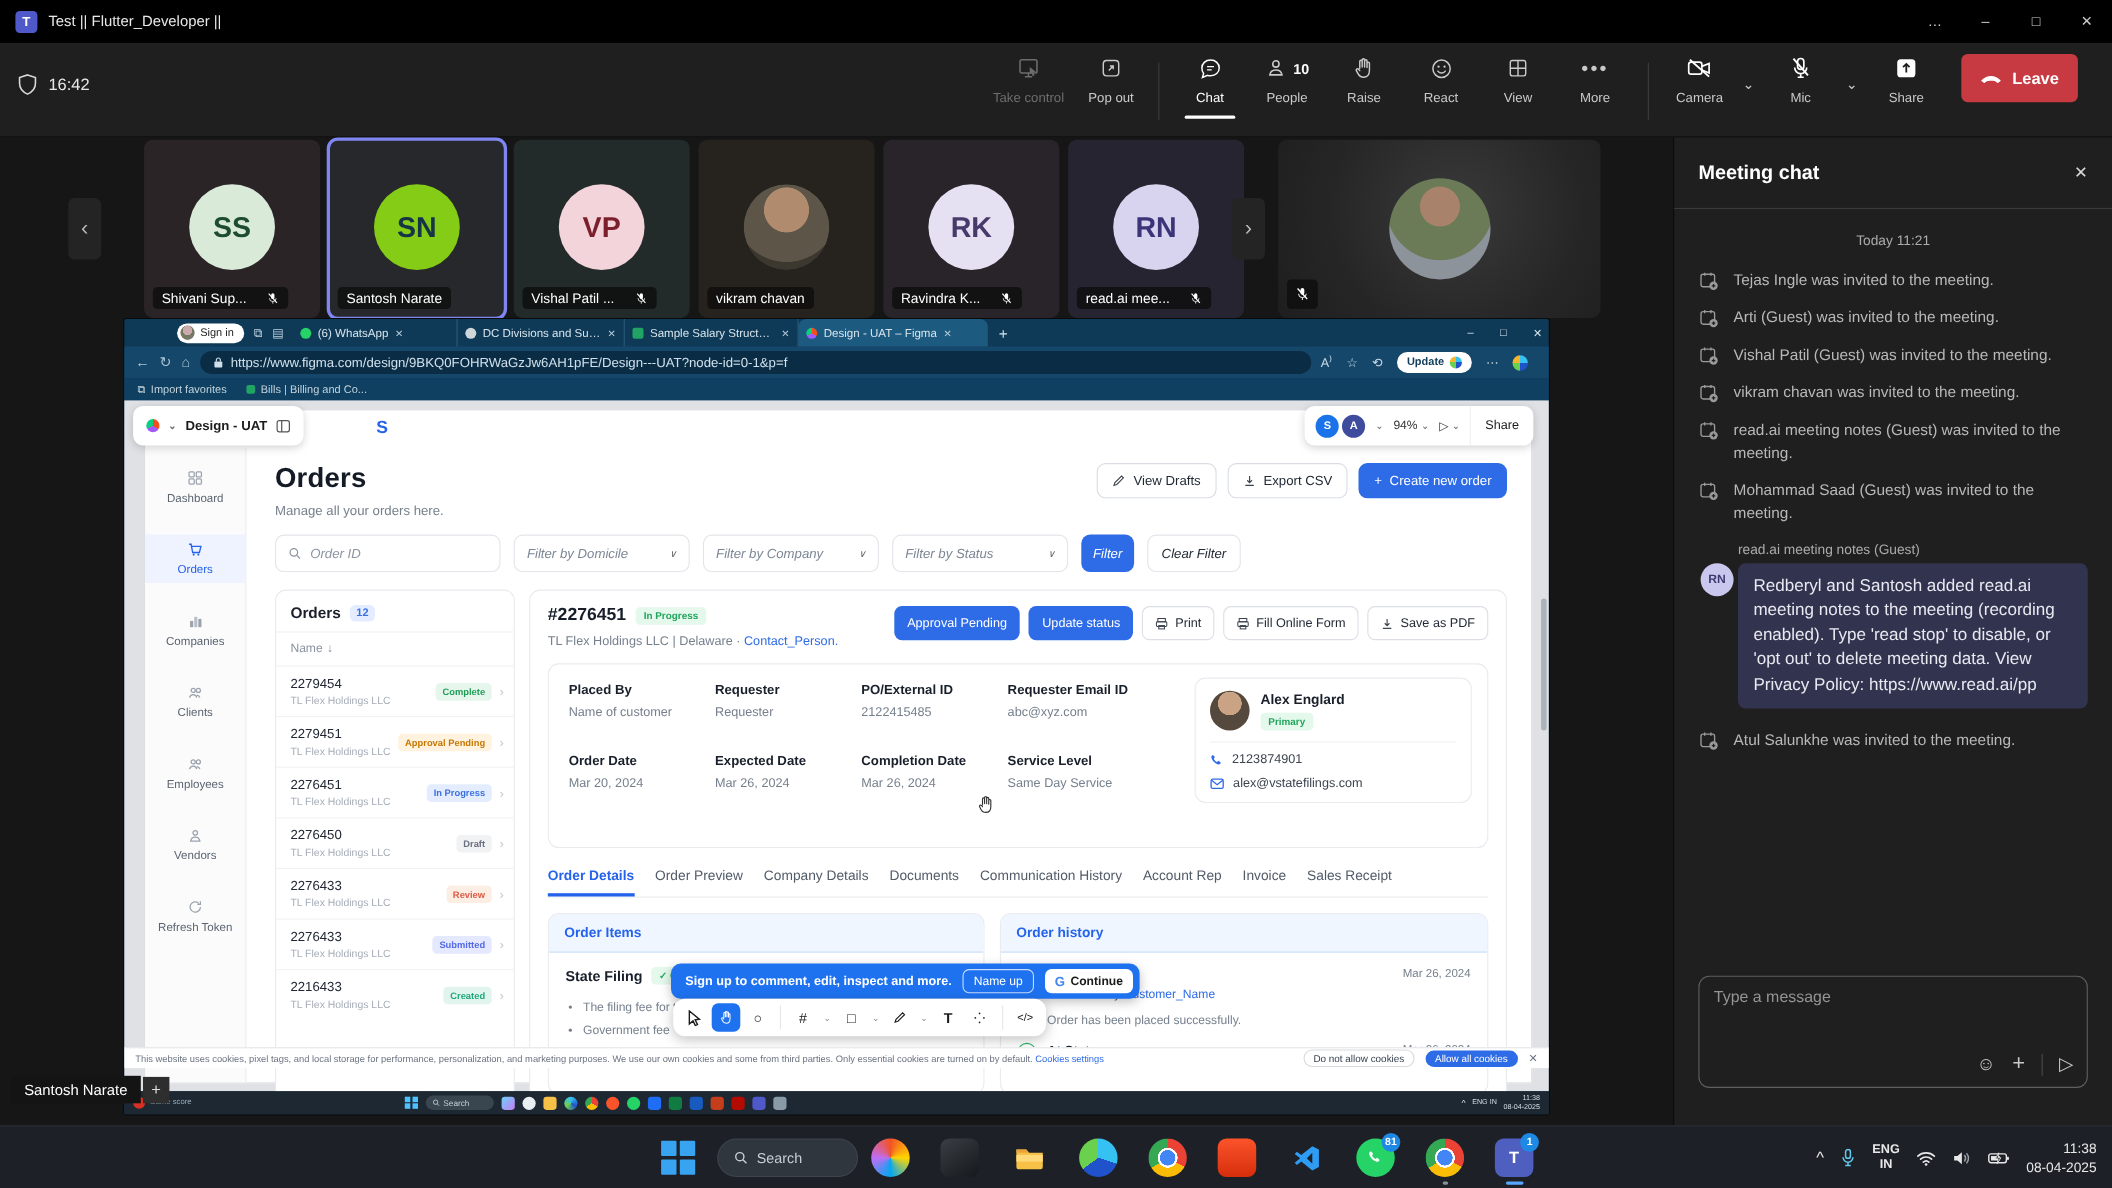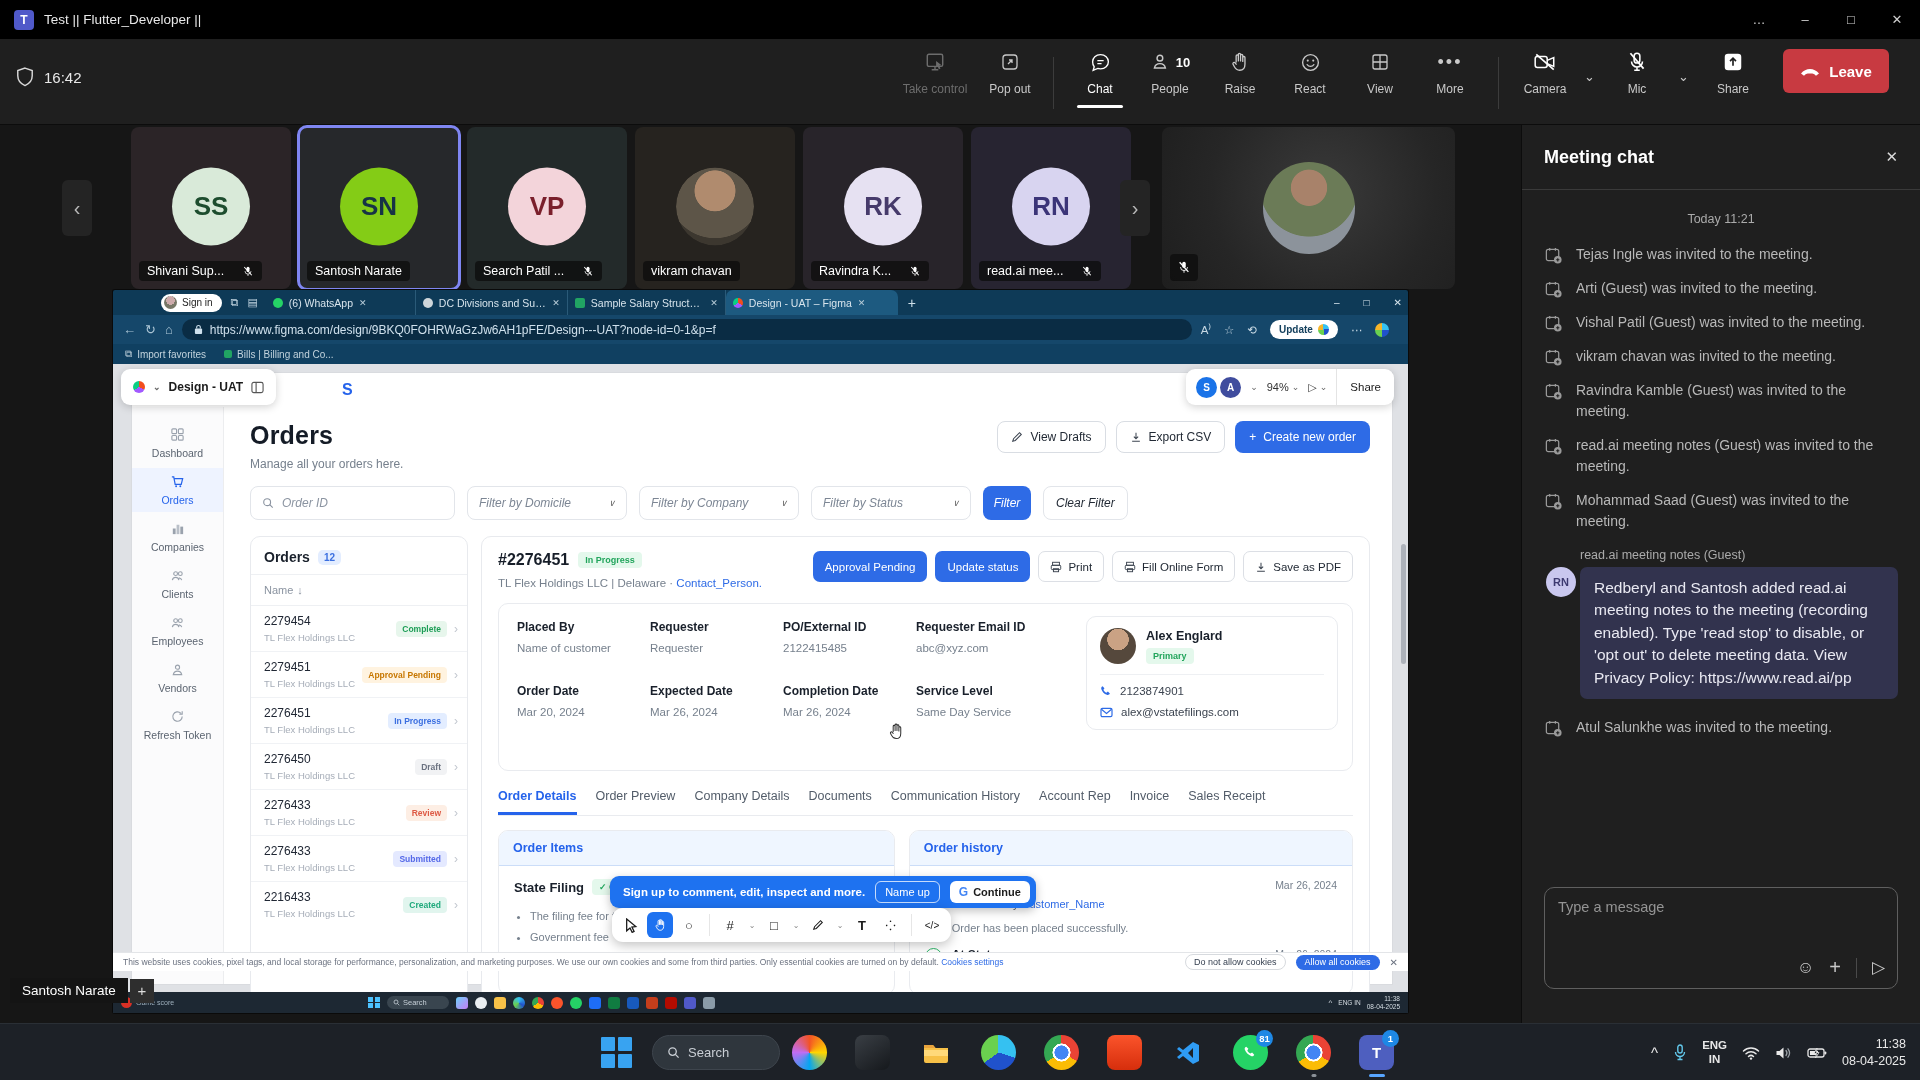--- a/index.html
+++ b/index.html
@@ -78,21 +78,21 @@
   .fava { width:21px; height:21px; border-radius:50%; color:#fff; font-size:10px; font-weight:bold; display:flex; align-items:center; justify-content:center; }
   .fig-share-btn { height:36px; border-left:1px solid #e4e4e4; display:flex; align-items:center; padding:0 13px; font-size:11.5px; color:#1b1b1b; border-radius:0 9px 9px 0; }
   .fig-zoom { font-size:11px; color:#333; display:flex; align-items:center; gap:3px; }
   .fcaret { font-size:9px; color:#666; }
 
   
   .appframe { position:absolute; left:18px; top:8px; width:1262px; height:613px; background:#fff; border:1px solid #d9dbdf; display:flex; flex-direction:column; }
   .app-logo-row { height:34px; display:flex; align-items:center; padding-left:210px; }
   .app-logo { color:#2563eb; font-weight:bold; font-size:16px; }
   .app-body { flex:1; display:flex; min-height:0; }
-  .side { width:92px; background:#fbfbfc; border-right:1px solid #ecedef; padding-top:14px; display:flex; flex-direction:column; gap:3px; }
+  .side { width:92px; background:#fbfbfc; border-right:1px solid #ecedef; padding-top:14px; display:flex; flex-direction:column; gap:21px; }
   .side-item { display:flex; flex-direction:column; align-items:center; gap:5px; font-size:10.5px; color:#5b6470; padding:6px 0; }
   .side-item.active { color:#2563eb; background:#eef3ff; }
   .main { flex:1; padding:14px 22px 0 26px; min-width:0; }
   .mtitle-row { display:flex; align-items:flex-start; }
   .h1 { font-size:25px; font-weight:bold; color:#141b26; letter-spacing:.2px; }
   .sub { font-size:12px; color:#76808d; margin-top:7px; }
   .hbtns { margin-left:auto; display:flex; gap:10px; }
   .obtn { height:32px; border:1px solid #d9dde3; background:#fff; border-radius:8px; display:flex; align-items:center; gap:7px; padding:0 13px; font-size:12px; color:#222a35; }
   .bbtn { height:32px; background:#2e6be6; border-radius:8px; display:flex; align-items:center; gap:7px; padding:0 14px; font-size:12px; color:#fff; }
   .filters { display:flex; gap:12px; margin-top:15px;font-style:italic; }
@@ -402,21 +402,21 @@
       <div class="tile speaking" style="left:280px; background:#26282b;">
         <div class="avatar-circle" style="background:#84cc16; color:#173346;">SN</div>
         <div class="name-pill">
             <span>Santosh Narate</span>
           </div>
       </div>
 
       <div class="tile" style="left:448px; background:#232a2a;">
         <div class="avatar-circle" style="background:#f3d4da; color:#7a1f2b;">VP</div>
         <div class="name-pill">
-            <span>Search Patil ...</span>
+            <span>Vishal Patil ...</span>
           <span>
               <svg width="12" height="13" viewBox="0 0 16 16">
                 <rect x="6" y="1.5" width="4" height="7" rx="2" fill="#fff"></rect>
                 <path d="M4 7.5a4 4 0 008 0M8 11.5v2.5" stroke="#fff" fill="none"></path>
                 <line x1="3" y1="2" x2="13" y2="13" stroke="#fff" stroke-width="1.4"></line>
               </svg>
             </span>
         </div>
       </div>
 
@@ -1109,31 +1109,20 @@
       </div>
       <div class="sysmsg">
         <span class="smicon">
             <svg width="19" height="19" viewBox="0 0 20 20">
               <rect x="2.5" y="3.5" width="13" height="12" rx="2" fill="none" stroke="#9a9a9a" stroke-width="1.3"></rect>
               <path d="M6 2v3M12 2v3" stroke="#9a9a9a" stroke-width="1.3"></path>
               <circle cx="14.5" cy="14.5" r="4" fill="#9a9a9a"></circle>
               <path d="M14.5 12.8v3.4M12.8 14.5h3.4" stroke="#1f1f1f" stroke-width="1.2"></path>
             </svg>
           </span>
-        <span>Ravindra Kamble (Guest) was invited to the meeting.</span>
-      </div>
-      <div class="sysmsg">
-        <span class="smicon">
-            <svg width="19" height="19" viewBox="0 0 20 20">
-              <rect x="2.5" y="3.5" width="13" height="12" rx="2" fill="none" stroke="#9a9a9a" stroke-width="1.3"></rect>
-              <path d="M6 2v3M12 2v3" stroke="#9a9a9a" stroke-width="1.3"></path>
-              <circle cx="14.5" cy="14.5" r="4" fill="#9a9a9a"></circle>
-              <path d="M14.5 12.8v3.4M12.8 14.5h3.4" stroke="#1f1f1f" stroke-width="1.2"></path>
-            </svg>
-          </span>
         <span>read.ai meeting notes (Guest) was invited to the meeting.</span>
       </div>
       <div class="sysmsg">
         <span class="smicon">
             <svg width="19" height="19" viewBox="0 0 20 20">
               <rect x="2.5" y="3.5" width="13" height="12" rx="2" fill="none" stroke="#9a9a9a" stroke-width="1.3"></rect>
               <path d="M6 2v3M12 2v3" stroke="#9a9a9a" stroke-width="1.3"></path>
               <circle cx="14.5" cy="14.5" r="4" fill="#9a9a9a"></circle>
               <path d="M14.5 12.8v3.4M12.8 14.5h3.4" stroke="#1f1f1f" stroke-width="1.2"></path>
             </svg>

